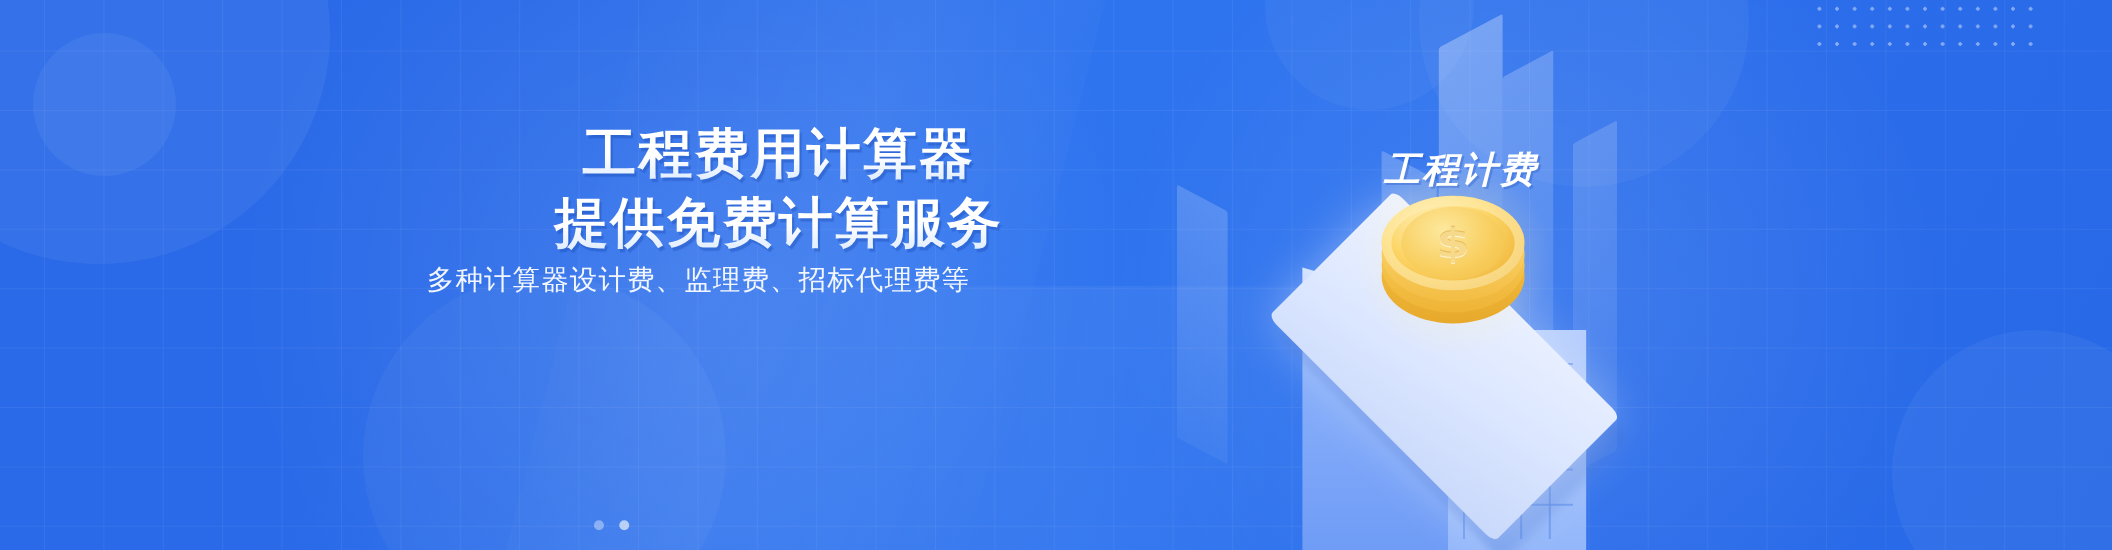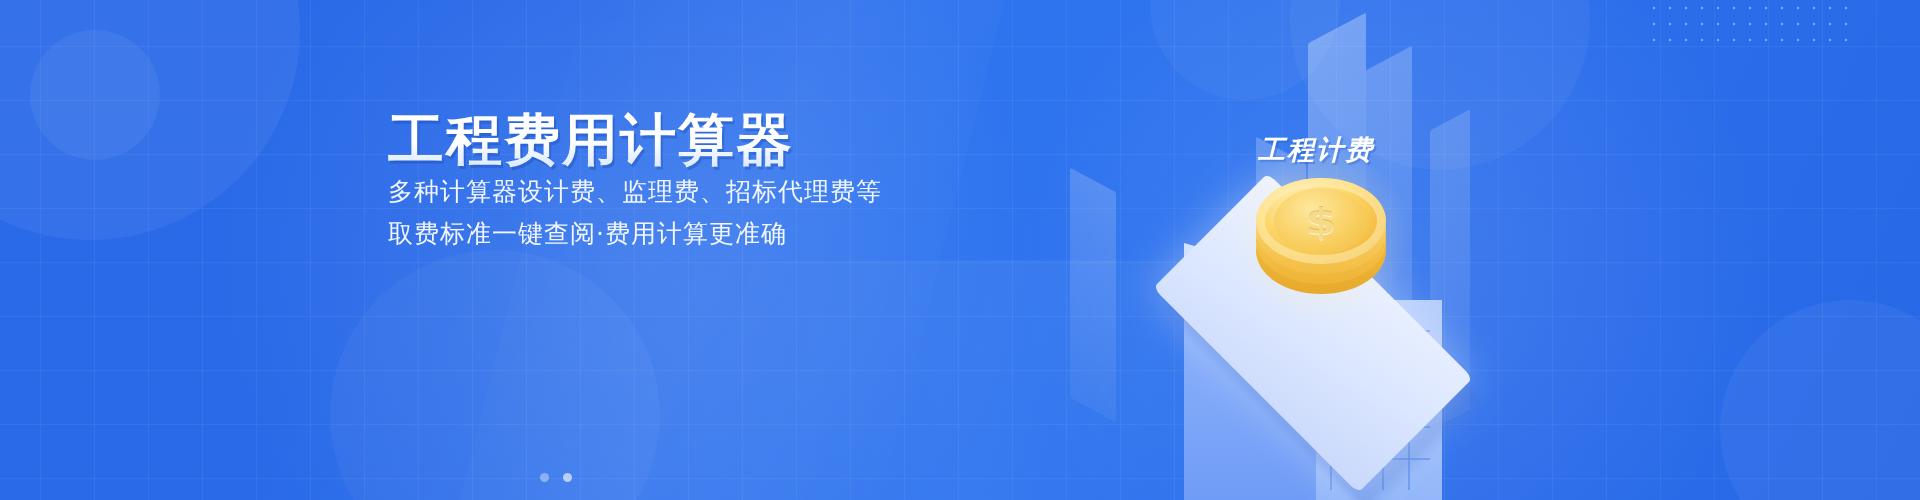--- a/index.html
+++ b/index.html
@@ -76,30 +76,31 @@
   }
 
   
   .copy {
     position:absolute; left:388px; top:108px;
     width:640px;
   }
   .headline {
     font-family:"DejaVu Sans","Liberation Sans",sans-serif;
     font-weight:bold;
-    font-size:56px;
+    font-size:49px;
     line-height:63px;
     letter-spacing:2px;
     background:linear-gradient(180deg,#ffffff 0%,#ffffff 52%,#d6e6ff 100%);
     -webkit-background-clip:text;
     background-clip:text;
     color:transparent;
     -webkit-text-fill-color:transparent;
     filter:drop-shadow(2px 3px 0 rgba(20,70,175,0.35));
     white-space:nowrap;
+    text-align:center;
   }
   .sub {
     font-family:"DejaVu Sans","Liberation Sans",sans-serif;
     font-size:25px;
     line-height:42px;
     color:#f2f7ff;
     letter-spacing:1px;
     white-space:nowrap;
   }
 
@@ -190,21 +191,21 @@
     width:182px; height:168px; border-radius:50%;
     background:radial-gradient(circle, rgba(255,246,200,0.40) 0%, rgba(255,240,180,0.10) 55%, rgba(255,255,255,0) 72%);
     pointer-events:none;
   }
 
   
   .badge {
     position:absolute; left:178px; top:132px;
     font-family:"DejaVu Sans","Liberation Sans",sans-serif;
     font-weight:bold; font-style:italic;
-    font-size:27px; letter-spacing:2px;
+    font-size:33px; letter-spacing:2px;
     color:#ffffff;
     text-shadow:2px 2px 0 rgba(30,80,190,0.30);
     white-space:nowrap;
   }
 
   
   .dots {
     position:absolute; left:540px; bottom:18px;
     display:flex; gap:14px;
   }
@@ -226,22 +227,22 @@
   <div class="circle c4"></div>
   <div class="circle c5"></div>
   <div class="circle c6"></div>
 
   <div class="sweep"></div>
   <div class="sweep2"></div>
   <div class="dot-matrix"></div>
 
   <div class="copy">
     <div class="headline">工程费用计算器</div>
+    <div class="headline">提供免费计算服务</div>
     <div class="sub">多种计算器设计费、监理费、招标代理费等</div>
-    <div class="sub" style="margin-top:0">取费标准一键查阅·费用计算更准确</div>
   </div>
 
   <div class="art">
     <div class="bar bar-d"></div>
     <div class="bar bar-c"></div>
     <div class="bar bar-a"></div>
     <div class="bar bar-b"></div>
     <div class="bar bar-e"></div>
 
     <div class="bldg-left"></div>

